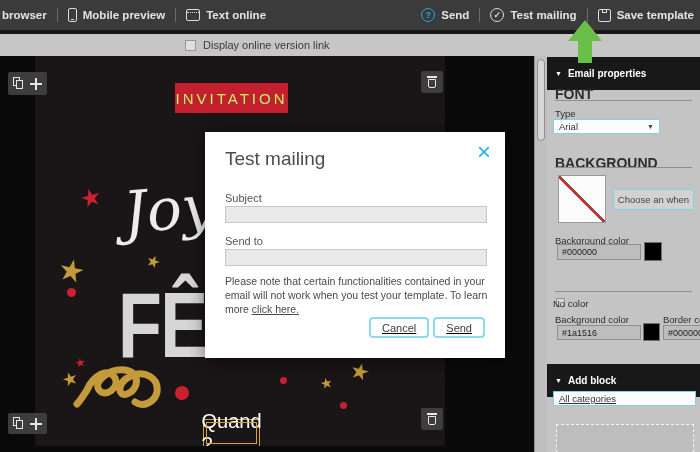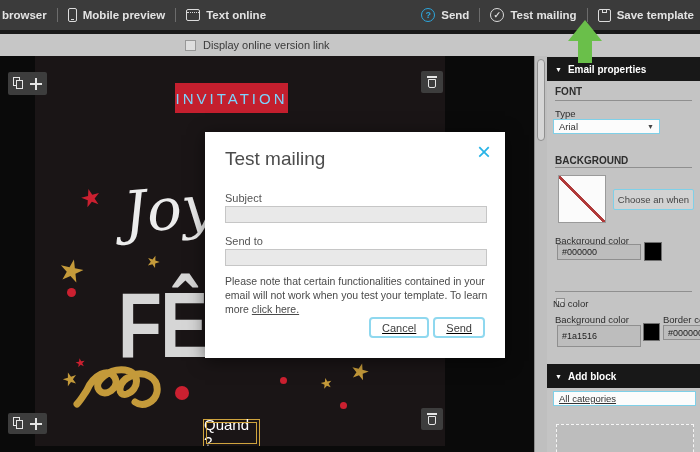--- a/index.html
+++ b/index.html
@@ -30,30 +30,30 @@
   .optionsbar { position:absolute; left:0; top:34px; width:700px; height:22px; background:#c6c6c6;
                 display:flex; align-items:center; z-index:19; }
   .ob-checkbox { width:11px; height:11px; background:#dedede; border:1px solid #979797; margin-left:185px; cursor:pointer; }
   .ob-label { font-size:11px; color:#3a3a3a; margin-left:7px; }
 
   
   .canvas { position:absolute; left:0; top:56px; width:534px; height:396px; background:#0a0a0a; }
   .template { position:absolute; left:35px; top:0; width:410px; height:390px; background:#1a1516; overflow:hidden; }
 
   .banner { position:absolute; left:140px; top:27px; width:113px; height:30px; background:#c41f2e;
-            color:#7dd3fc; font-size:15px; letter-spacing:3px; display:flex; align-items:center; justify-content:center; cursor:pointer; }
+            color:#bef264; font-size:15px; letter-spacing:3px; display:flex; align-items:center; justify-content:center; cursor:pointer; }
   .script-text { position:absolute; left:88px; top:112px; font-family:"DejaVu Serif", serif; font-style:italic;
                  font-size:58px; color:#ececec; transform:rotate(-5deg); white-space:nowrap; }
   .big-text { position:absolute; left:83px; top:223px; font-size:92px; line-height:92px; font-weight:bold;
               color:#d6d6d6; letter-spacing:-2px; transform:scaleX(0.78); transform-origin:left top; white-space:nowrap; }
   .star { position:absolute; line-height:1; }
   .dot { position:absolute; border-radius:50%; background:#cb2030; }
   .ribbon { position:absolute; left:38px; top:302px; }
   .quand-box { position:absolute; left:168px; top:363px; width:57px; height:28px; border:1px solid #cfa43e;
-               outline:1px solid #cfa43e; outline-offset:-4px; color:#ffffff; font-size:15px;
+               outline:1px solid #cfa43e; outline-offset:-4px; color:#ffffff; font-size:20px;
                display:flex; align-items:center; justify-content:center; cursor:pointer; }
 
   
   .ctrlbar { position:absolute; height:23px; background:#3d3d3d; border-radius:2px; display:flex; align-items:center; padding:0 5px; gap:6px; }
   .ctrl-tl { left:8px; top:16px; }
   .ctrl-bl { left:8px; top:357px; height:21px; }
   .icon-dup { position:relative; width:11px; height:13px; cursor:pointer; }
   .icon-dup i { position:absolute; width:7px; height:9px; border:1.2px solid #e6e6e6; display:block; }
   .icon-dup i:first-child { left:0; top:0; }
   .icon-dup i:last-child { left:3px; top:3px; background:#3d3d3d; }
@@ -82,25 +82,25 @@
   .modal-btn { border:2px solid #8fd8ef; border-radius:4px; background:#ffffff; color:#3c3c3c;
                font-size:11px; height:21px; padding:0 11px; display:flex; align-items:center; cursor:pointer;
                font-family:"Liberation Sans", sans-serif; }
 
   
   .vscroll { position:absolute; left:534px; top:56px; width:13px; height:396px; background:#bfbfbf; border-left:1px solid #8e8e8e; }
   .vthumb { position:absolute; left:2px; top:3px; width:8px; height:82px; background:#d6d6d6; border:1px solid #8f8f8f; border-radius:5px; cursor:pointer; }
 
   
   .sidebar { position:absolute; left:547px; top:56px; width:153px; height:396px; background:#c4c4c4; }
-  .panel-header { position:absolute; left:0; width:153px; height:24px; background:#181818; color:#ffffff;
+  .panel-header { position:absolute; left:0; width:153px; height:33px; background:#181818; color:#ffffff;
                   font-size:10px; font-weight:bold; display:flex; align-items:center; cursor:pointer; }
   .panel-header .tri { font-size:7px; margin:0 6px 0 8px; color:#ffffff; }
   .ph-1 { top:1px; } .ph-2 { top:308px; }
-  .sec-label { position:absolute; font-size:10px; font-weight:bold; color:#2d2d2d; }
+  .sec-label { position:absolute; font-size:14px; font-weight:bold; color:#2d2d2d; }
   .rule { position:absolute; left:8px; width:137px; height:1px; background:#8f8f8f; }
   .small-label { position:absolute; font-size:9.5px; color:#2d2d2d; white-space:nowrap; }
   .dd { position:absolute; background:#fcfcfc; border:1px solid #7fd0e8; font-size:9.5px; color:#333;
         display:flex; align-items:center; justify-content:space-between; padding:0 5px; cursor:pointer; }
   .dd .tri { font-size:7px; color:#444; }
   .img-preview { position:absolute; left:11px; top:119px; width:48px; height:48px; background:#fbfbfb; border:1px solid #9a9a9a;
                  background-image:linear-gradient(to top right, transparent 47%, #b03a3a 47%, #b03a3a 52%, transparent 52%); }
   .choose-btn { position:absolute; left:66px; top:133px; width:81px; height:21px; background:#d2d2d2; border:1px solid #7fd0e8;
                 border-radius:2px; font-size:9.5px; color:#444; display:flex; align-items:center; justify-content:center; cursor:pointer; }
   .color-input { position:absolute; background:#bdbdbd; border:1px solid #8f8f8f; font-size:9px; color:#222;
@@ -242,21 +242,21 @@
     <div class="img-preview"></div>
     <div class="choose-btn">Choose an when</div>
     <span class="small-label" style="left:8px; top:179px;">Background color</span>
     <input class="color-input" style="left: 10px; top: 188px; width: 84px; height: 16px;" value="#000000">
     <span class="swatch" style="left:97px; top:186px; width:18px; height:19px;"></span>
 
     <span class="rule" style="top:235px;"></span>
     <span class="mini-check" style="left:9px; top:242px;"></span>
     <span class="small-label" style="left:6px; top:242px;">No color</span>
     <span class="small-label" style="left:8px; top:258px;">Background color</span>
-    <input class="color-input" style="left: 10px; top: 269px; width: 84px; height: 22px;" value="#1a1516">
+    <input class="color-input" style="left: 10px; top: 269px; width: 84px; height: 15px;" value="#1a1516">
     <span class="swatch" style="left:96px; top:267px; width:17px; height:18px;"></span>
     <span class="small-label" style="left:116px; top:258px;">Border color</span>
     <input class="color-input" style="left: 116px; top: 269px; width: 80px; height: 15px;" value="#000000">
 
     <div class="panel-header ph-2">
       <span class="tri">▼</span>
       <span>Add block</span>
     </div>
     <div class="dd" style="left:6px; top:335px; width:143px; height:15px;text-decoration:underline;">
       <span>All categories</span>

